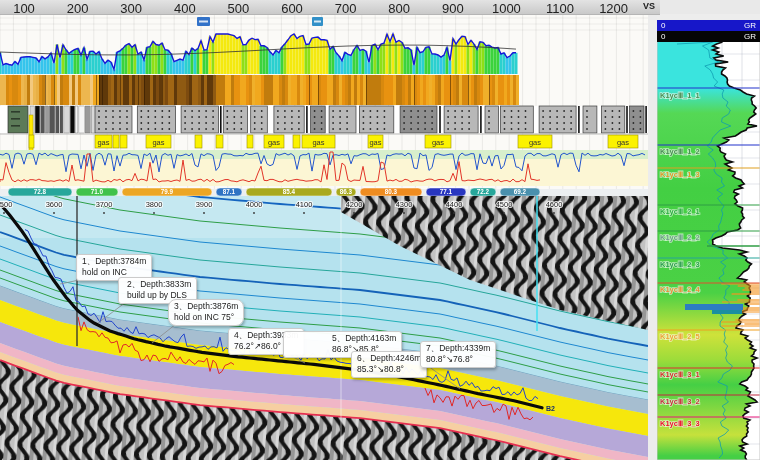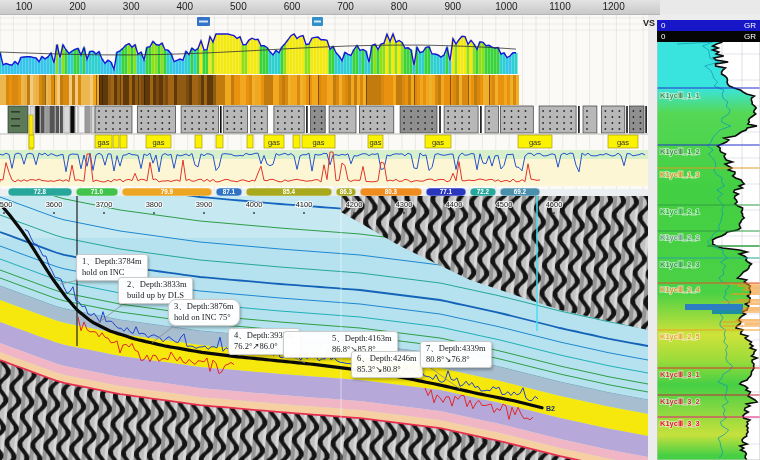--- a/index.html
+++ b/index.html
@@ -1,34 +1,34 @@
 <!DOCTYPE html>
 <html><head>
 <meta charset="utf-8">
 <style>
   html,body{margin:0;padding:0;background:#fff;}
   body{width:760px;height:460px;position:relative;overflow:hidden;
        font-family:"Liberation Sans",sans-serif;-webkit-font-smoothing:antialiased;}
   #ruler{position:absolute;left:0;top:0;width:660px;height:14px;
          background:linear-gradient(#e3e3e3,#c9c9c9);border-bottom:1px solid #b5b5b5;z-index:5;}
-  #ruler .tick{position:absolute;top:1px;transform:translateX(-50%);font-size:10px;color:#222;}
-  #ruler .unit{position:absolute;top:18px;font-size:9px;color:#222;font-weight:bold;text-align:right;}
+  #ruler .tick{position:absolute;top:1px;transform:translateX(-50%);font-size:13px;color:#222;}
+  #ruler .unit{position:absolute;top:1px;font-size:9px;color:#222;font-weight:bold;text-align:right;}
   #rulerRight{position:absolute;left:660px;top:0;width:100px;height:14px;background:#e9e9e9;z-index:5;}
   #logs{position:absolute;left:0;top:14px;z-index:1;}
   #seisBox{position:absolute;left:0;top:196px;width:648px;height:264px;overflow:hidden;z-index:1;}
   #gapStrip{position:absolute;left:648px;top:14px;width:9px;height:446px;background:#ececec;z-index:2;}
   #panelBox{position:absolute;left:657px;top:14px;width:123px;height:446px;background:#fff;z-index:2;}
   #panelTopPad{position:absolute;left:657px;top:14px;width:103px;height:6px;background:#ededed;z-index:4;}
   .hdr{position:absolute;left:657px;width:103px;height:11px;display:flex;justify-content:space-between;
        align-items:center;padding:0 4px;box-sizing:border-box;font-size:8px;color:#fff;z-index:4;}
   #hdrBlue{top:20px;background:#1717c9;}
   #hdrBlack{top:31px;background:#050505;}
   .anno{position:absolute;background:rgba(255,255,255,.96);border:1px solid #cbcbcb;border-radius:3px;
         box-shadow:1px 2px 3px rgba(0,0,0,.28);padding:1px 5px 2px;font-size:8.5px;color:#222;
-        white-space:nowrap;line-height:1.3;z-index:6;font-family:Liberation Serif, serif;}
+        white-space:nowrap;line-height:1.3;z-index:6;}
   .anno .t{display:block;}
 </style>
 </head>
 <body>
 
 <div id="ruler">
     <span class="tick" style="left:24px">100</span>
     <span class="tick" style="left:77.6px">200</span>
     <span class="tick" style="left:131.2px">300</span>
     <span class="tick" style="left:184.8px">400</span>

